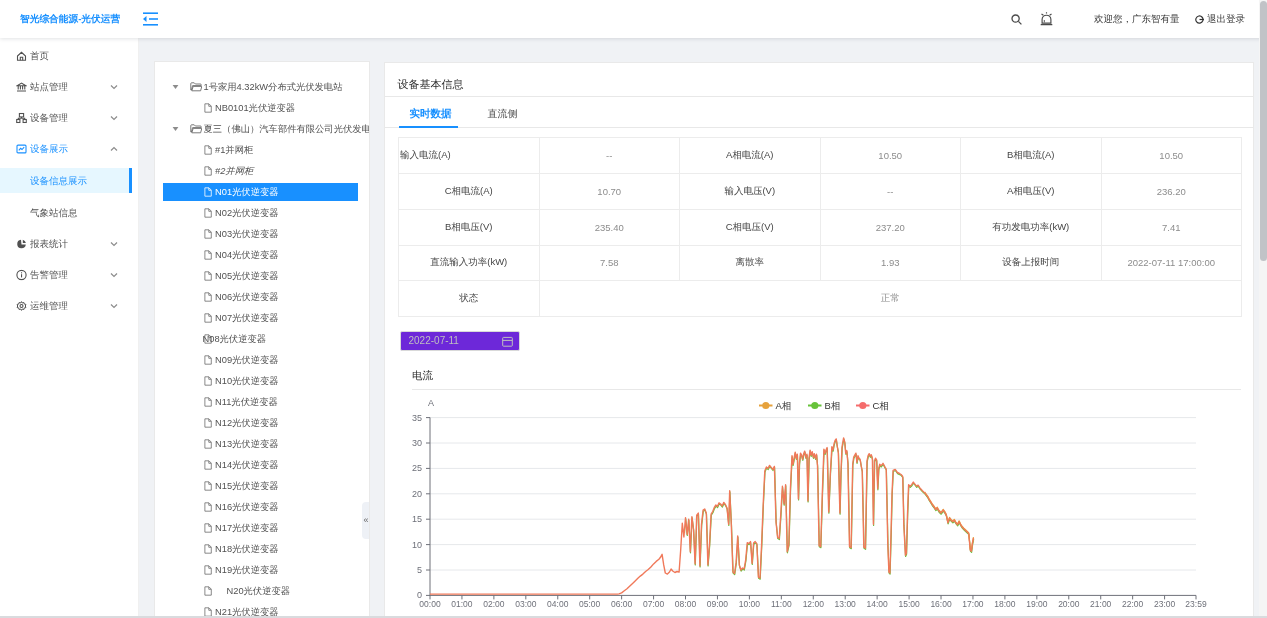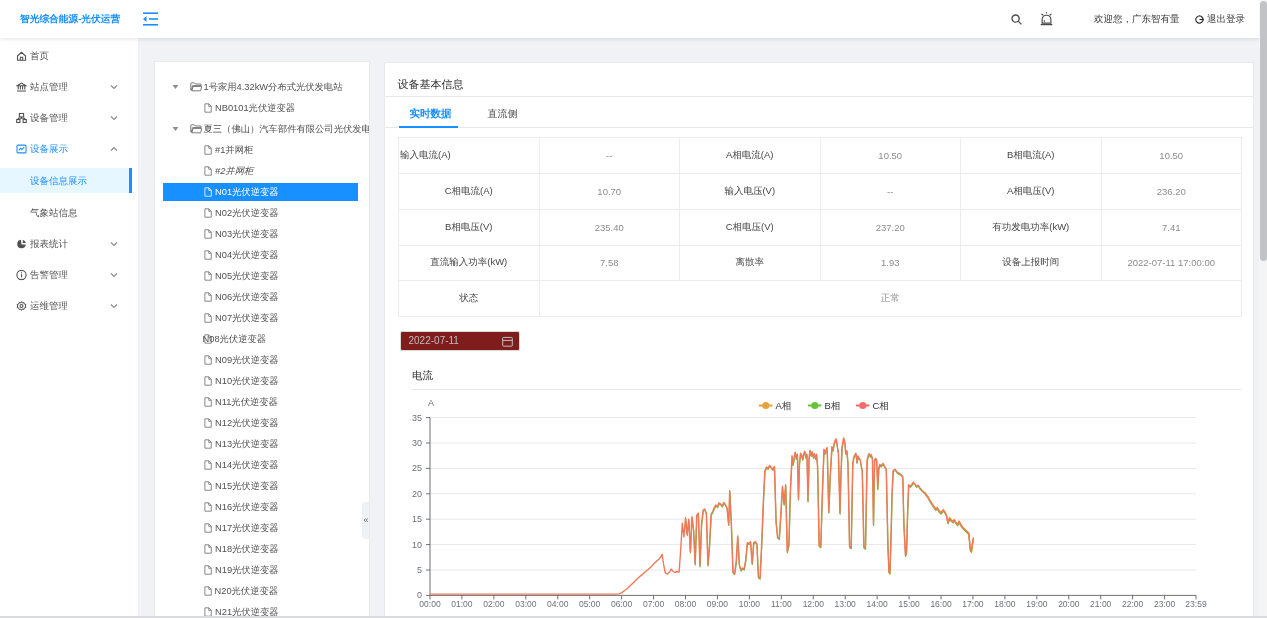--- a/index.html
+++ b/index.html
@@ -317,21 +317,21 @@
         <path d="M1 0.8 H5.6 L8.2 3.4 V10.2 H1 Z" fill="none" stroke="#6b6b6b" stroke-width="0.9"></path>
         <path d="M5.4 1 V3.6 H8" fill="none" stroke="#6b6b6b" stroke-width="0.9"></path>
       </svg>
 <div class="txt" style="left:60.5px;color:#515151;">N19光伏逆变器</div>
 </div>
 <div class="trow" style="top:519.0px;">
 <svg class="abs" style="left:49px;top:50%;transform:translateY(-50%);" width="8" height="10" viewBox="0 0 9 11">
         <path d="M1 0.8 H5.6 L8.2 3.4 V10.2 H1 Z" fill="none" stroke="#6b6b6b" stroke-width="0.9"></path>
         <path d="M5.4 1 V3.6 H8" fill="none" stroke="#6b6b6b" stroke-width="0.9"></path>
       </svg>
-<div class="txt" style="left:60px;color:#515151;">N20光伏逆变器</div>
+<div class="txt" style="left:72px;color:#515151;">N20光伏逆变器</div>
 </div>
 <div class="trow" style="top:540.0px;">
 <svg class="abs" style="left:49px;top:50%;transform:translateY(-50%);" width="8" height="10" viewBox="0 0 9 11">
         <path d="M1 0.8 H5.6 L8.2 3.4 V10.2 H1 Z" fill="none" stroke="#6b6b6b" stroke-width="0.9"></path>
         <path d="M5.4 1 V3.6 H8" fill="none" stroke="#6b6b6b" stroke-width="0.9"></path>
       </svg>
 <div class="txt" style="left:60.5px;color:#515151;">N21光伏逆变器</div>
 </div>
 <div class="abs" style="left:207.5px;top:440px;width:8px;height:37px;background:#eef1f6;border-radius:4px 0 0 4px;color:#666;font-size:9px;line-height:37px;text-align:center;">«</div>
 </div>
@@ -375,21 +375,21 @@
 <td style="border:1px solid #ececec;text-align:center;color:#8c8c8c;width:140.5px;">1.93</td>
 <td style="border:1px solid #ececec;text-align:center;color:#454545;width:140.5px;">设备上报时间</td>
 <td style="border:1px solid #ececec;text-align:center;color:#8c8c8c;width:140.5px;">2022-07-11 17:00:00</td>
 </tr>
 <tr style="height:35.8px;">
           <td style="border:1px solid #ececec;text-align:center;color:#454545;width:140.5px;">状态</td>
           <td colspan="5" style="border:1px solid #ececec;text-align:center;color:#8c8c8c;">正常</td>
         </tr>
 </tbody>
     </table>
-<div class="abs" style="left:15px;top:268px;width:120.5px;height:20px;border:1px solid #d9d9d9;border-radius:2px;background:#7f1d1d;">
+<div class="abs" style="left:15px;top:268px;width:120.5px;height:20px;border:1px solid #d9d9d9;border-radius:2px;background:#6d28d9;">
 <div class="abs" style="left:8px;top:0;height:18px;line-height:18px;font-size:10px;color:#bfbfbf;">2022-07-11</div>
 <svg class="abs" style="left:101px;top:4px;" width="11" height="11" viewBox="0 0 11 11">
         <g fill="none" stroke="#bfbfbf" stroke-width="1">
           <rect x="0.7" y="1.4" width="9.6" height="8.8" rx="0.8"></rect>
           <path d="M0.7 4.4 H10.3"></path>
         </g>
       </svg>
 </div>
 <div class="abs" style="left:27.5px;top:306px;font-size:10.5px;color:#2b2b2b;">电流</div>
 <div class="abs" style="left:27.5px;top:326px;width:829px;height:1px;background:#e8e8e8;"></div>

